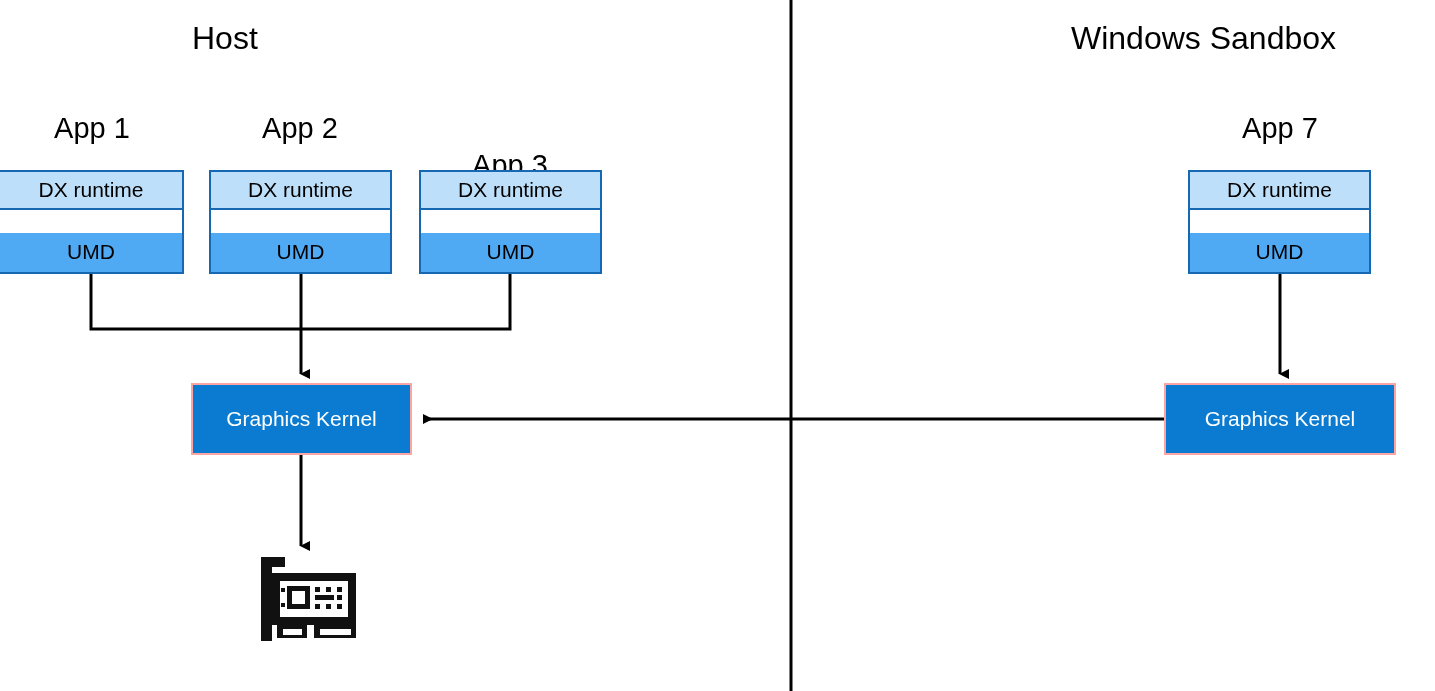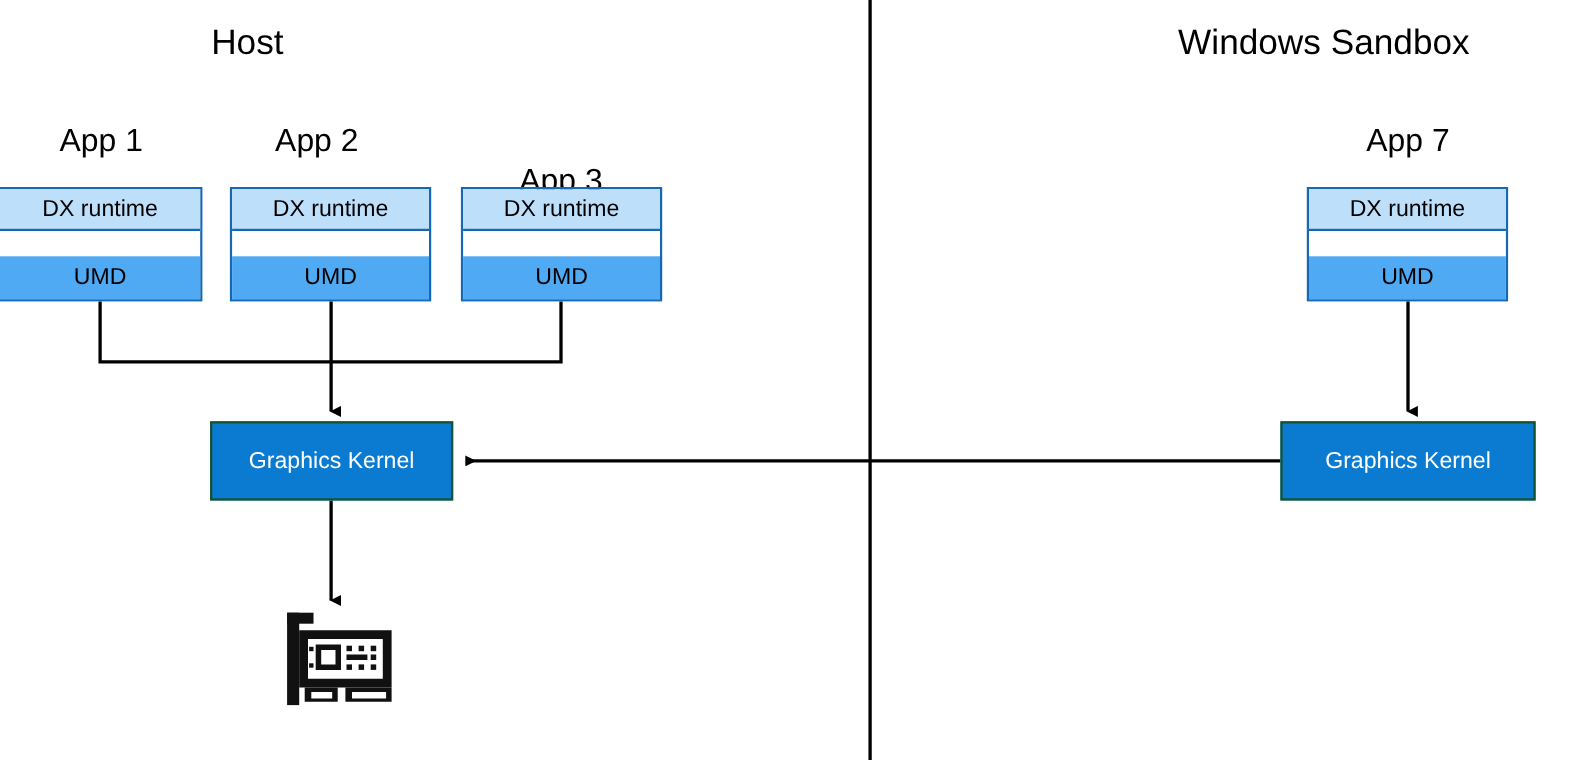--- a/index.html
+++ b/index.html
@@ -63,21 +63,21 @@
   }
   .app-box .layer-umd {
     background: #4FA9F3;
     height: 51px;
     margin-top: 23px;
   }
   .kernel-box {
     position: absolute;
     box-sizing: border-box;
     background: #0A7BD1;
-    border: 2px solid #14532d;
+    border: 2px solid #fca5a5;
     display: flex;
     align-items: center;
     justify-content: center;
     font-size: 21px;
     color: #ffffff;
     white-space: nowrap;
   }
 </style>
 </head>
 <body>
@@ -140,21 +140,21 @@
 <div class="zone-title" style="left:192px; top:22px; width:200px;">Host</div>
 
 <div class="zone-title" style="left:1071px; top:22px; width:400px;">Windows Sandbox</div>
 
 <div class="app-label" style="left:-8px; top:114px; width:200px;">App 1</div>
 <div class="app-box" style="left:-2px; top:170px; width:186px; height:104px;">
   <div class="layer layer-runtime">DX runtime</div>
   <div class="layer layer-umd">UMD</div>
 </div>
 
-<div class="app-label" style="left:188px; top:114px; width:200px;">App 2</div>
+<div class="app-label" style="left:200px; top:114px; width:200px;">App 2</div>
 <div class="app-box" style="left:209px; top:170px; width:183px; height:104px;">
   <div class="layer layer-runtime">DX runtime</div>
   <div class="layer layer-umd">UMD</div>
 </div>
 
 <div class="app-label" style="left:410px; top:114px; width:200px;margin-top:37px;">App 3</div>
 <div class="app-box" style="left:419px; top:170px; width:183px; height:104px;">
   <div class="layer layer-runtime">DX runtime</div>
   <div class="layer layer-umd">UMD</div>
 </div>

